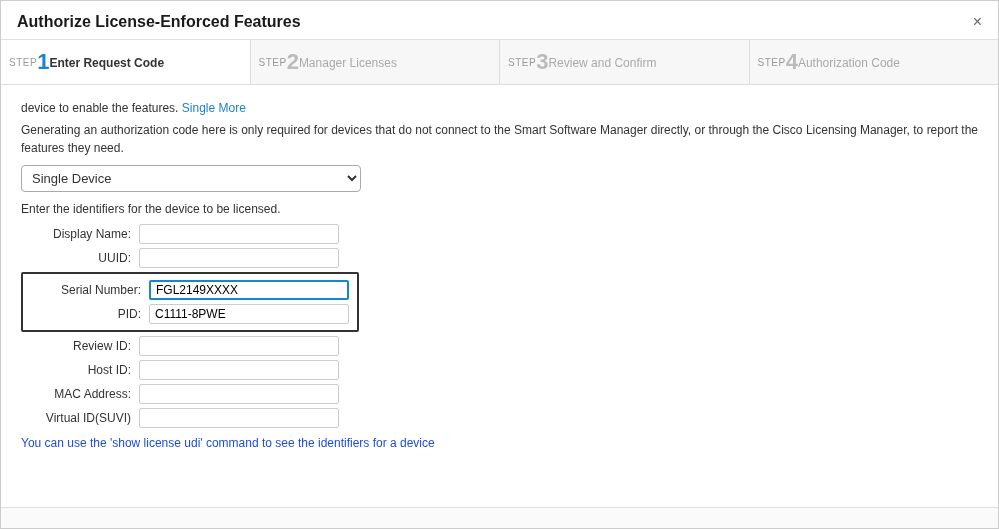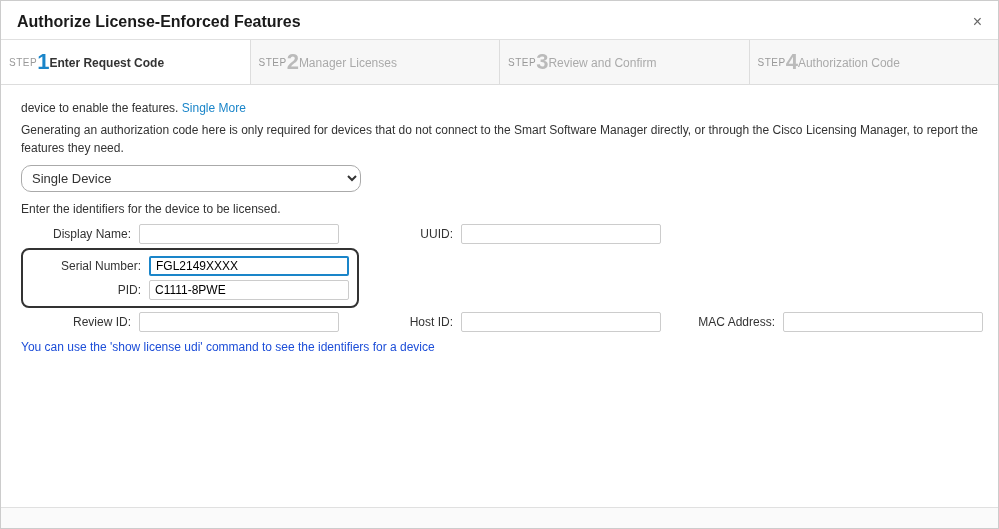--- a/index.html
+++ b/index.html
@@ -102,33 +102,33 @@
       font-size: 12px;
     }
     .dropdown-row {
       margin: 8px 0 10px 0;
     }
     select.device-select {
       width: 340px;
       padding: 4px 6px;
       font-size: 13px;
       border: 1px solid #aaa;
-      border-radius: 10px;
+      border-radius: 4px;
       background: #fff;
       color: #333;
       cursor: pointer;
     }
     .identifiers-label {
       font-size: 12px;
       color: #333;
       margin-bottom: 8px;
     }
     .form-section {
       display: flex;
-      flex-direction: row;
+      flex-direction: column;
       gap: 4px;
     }
     .form-row {
       display: flex;
       align-items: center;
       gap: 8px;
     }
     .form-row label {
       width: 110px;
       font-size: 12px;
@@ -141,21 +141,21 @@
       padding: 3px 5px;
       font-size: 12px;
       border: 1px solid #ccc;
       border-radius: 2px;
       background: #fff;
       height: 20px;
     }
     
     .highlight-box {
       border: 2px solid #333;
-      border-radius: 8px;
+      border-radius: 2px;
       padding: 6px 8px;
       margin: 4px 0 4px 0;
       display: inline-flex;
       flex-direction: column;
       gap: 4px;
       background: #fff;
     }
     .highlight-box .form-row input.highlighted {
       border-color: #1a85c9;
       border-width: 2px;

